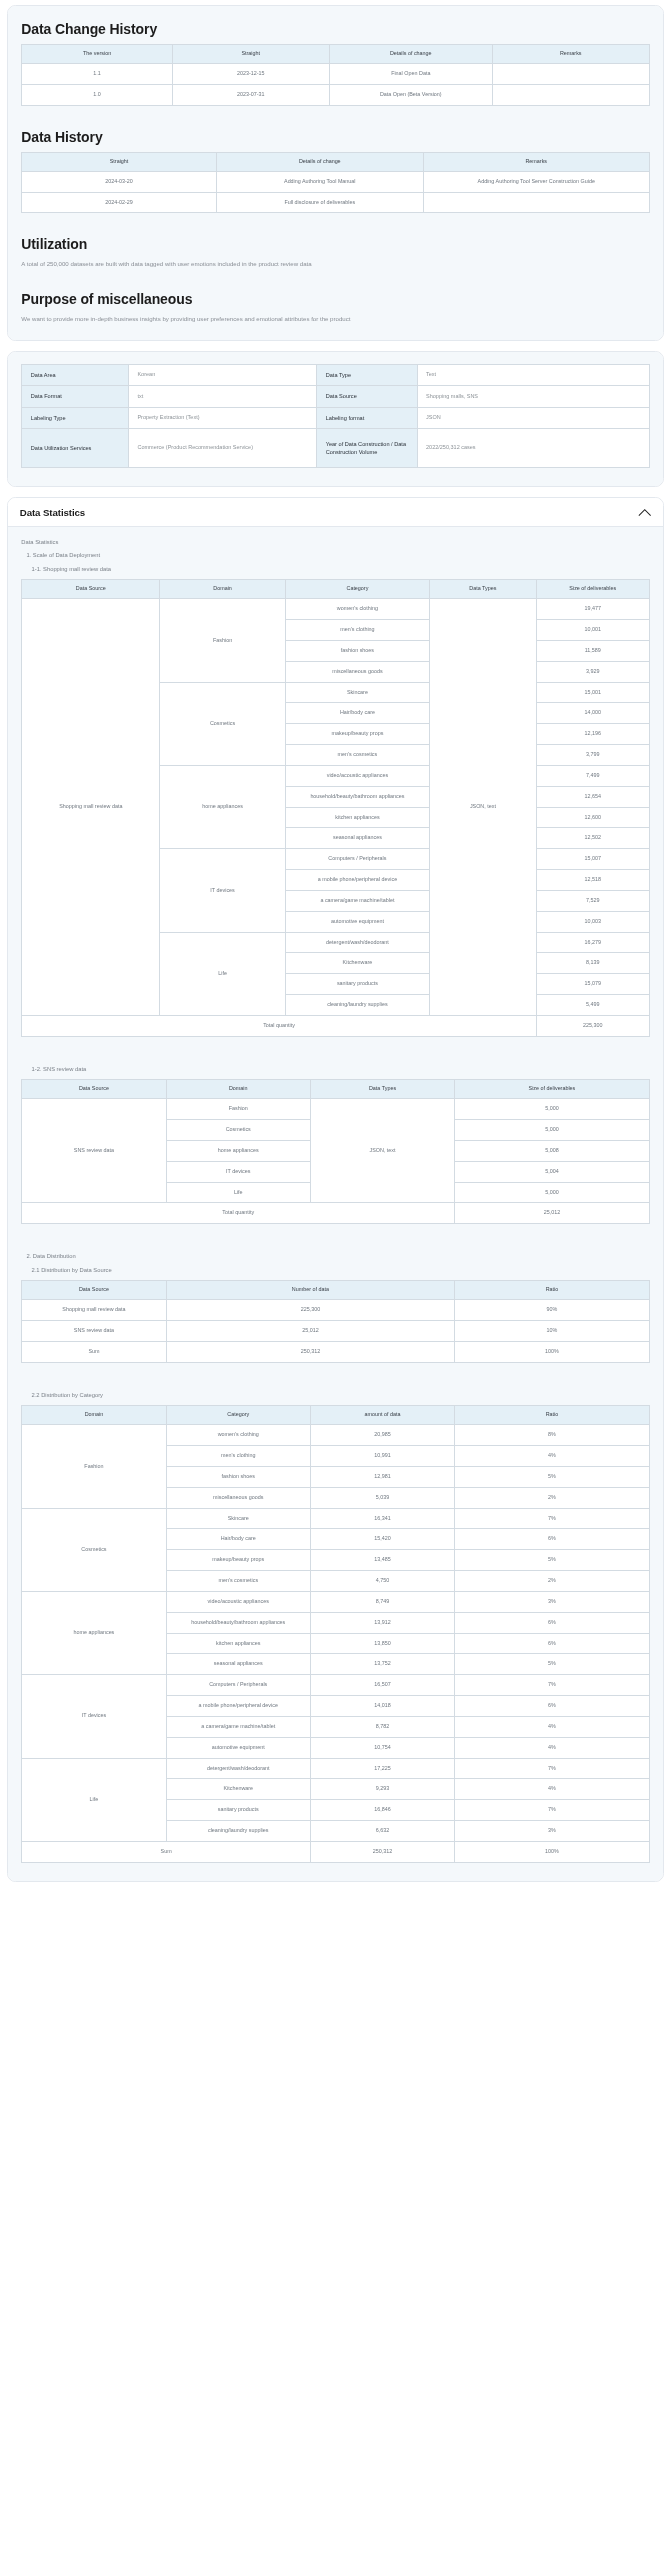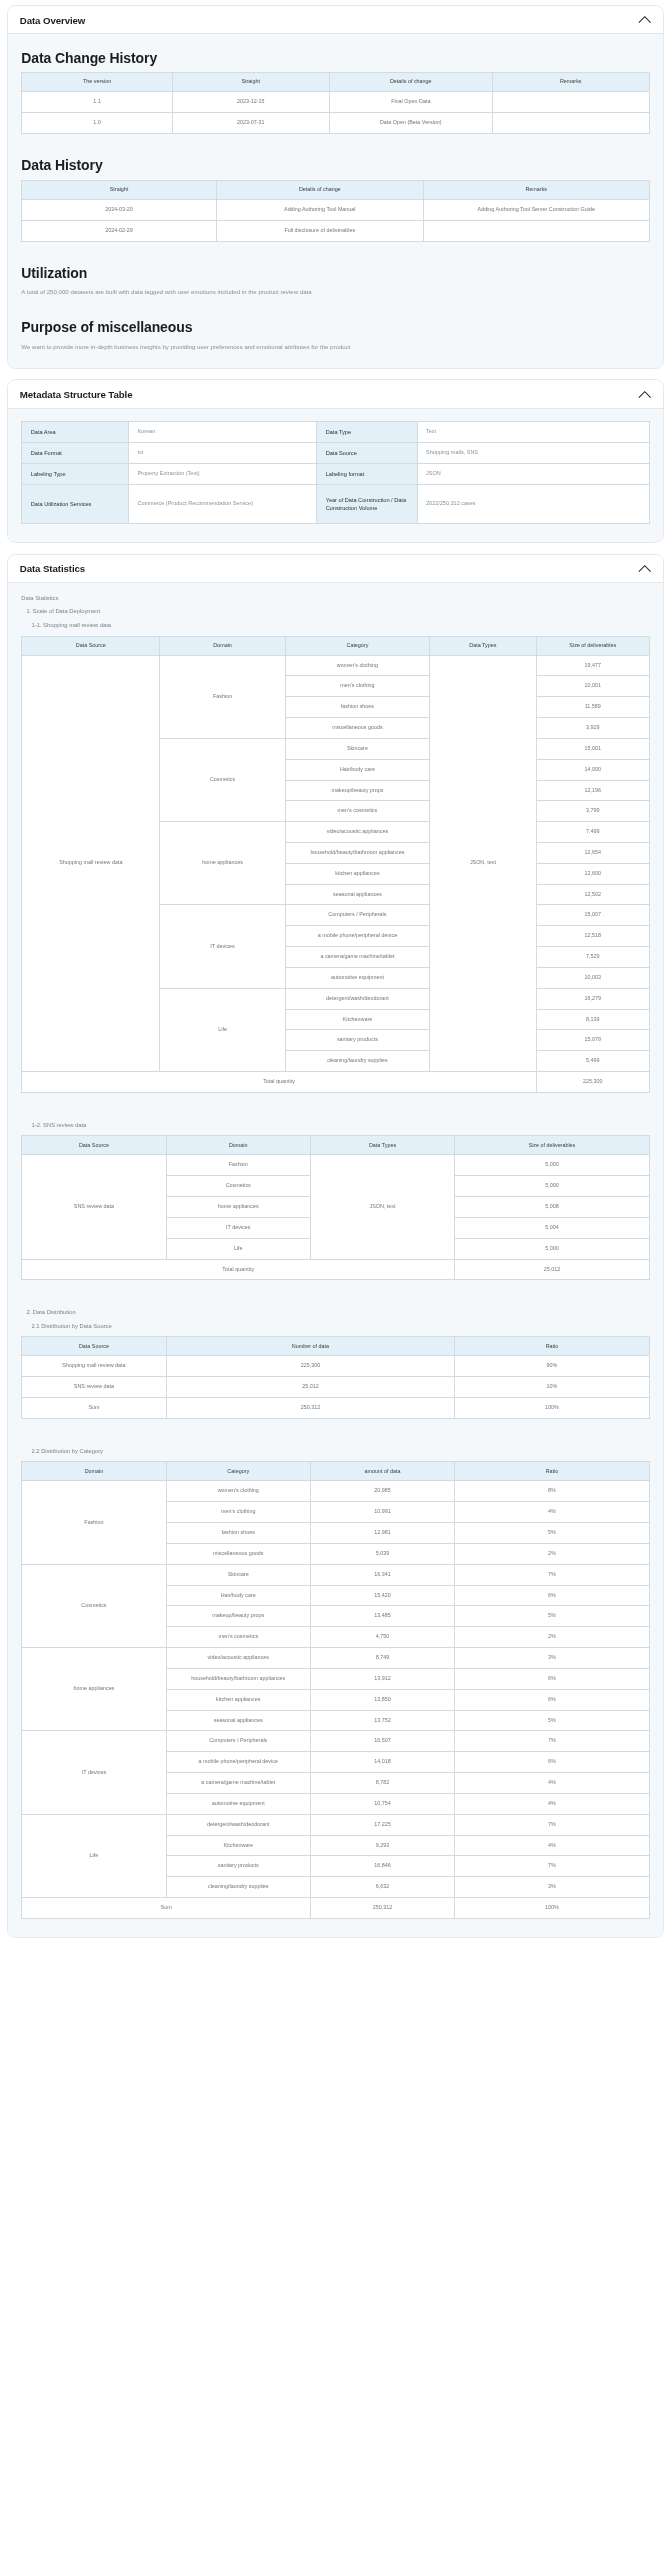--- a/index.html
+++ b/index.html
@@ -104,28 +104,20 @@
   .stat-line.i2 { margin-left: 10.2px; }
   .stat-line.gap { margin-top: 13.5px; }
   td.num { text-align: right; padding-right: 8.5px; }
   td.total { color: #707880; }
   .spacer { height: 12px; }
 </style>
 </head>
 <body>
 
 <div class="card">
-  <div class="card-header">
-    <span class="card-title">Data Overview</span>
-    <span class="chev">
-      <svg width="13.5" height="9.3" viewBox="0 0 16 11">
-          <polyline points="1,9 8,2 15,9" fill="none" stroke="#222" stroke-width="1.2"></polyline>
-        </svg>
-    </span>
-  </div>
   <div class="card-body">
     <h3 class="sec">Data Change History</h3>
     <table class="tbl">
       <colgroup>
           <col style="width:24%">
           <col style="width:25%">
           <col style="width:26%">
           <col style="width:25%">
         </colgroup>
       <thead>
@@ -182,28 +174,20 @@
 
     <h3 class="sec sp">Utilization</h3>
     <p class="body-text">A total of 250,000 datasets are built with data tagged with user emotions included in the product review data</p>
 
     <h3 class="sec sp">Purpose of miscellaneous</h3>
     <p class="body-text">We want to provide more in-depth business insights by providing user preferences and emotional attributes for the product</p>
   </div>
 </div>
 
 <div class="card">
-  <div class="card-header">
-    <span class="card-title">Metadata Structure Table</span>
-    <span class="chev">
-      <svg width="13.5" height="9.3" viewBox="0 0 16 11">
-          <polyline points="1,9 8,2 15,9" fill="none" stroke="#222" stroke-width="1.2"></polyline>
-        </svg>
-    </span>
-  </div>
   <div class="card-body">
     <table class="tbl meta">
       <colgroup>
           <col style="width:17%">
           <col style="width:30%">
           <col style="width:16%">
           <col style="width:37%">
         </colgroup>
       <tbody>
         <tr>

